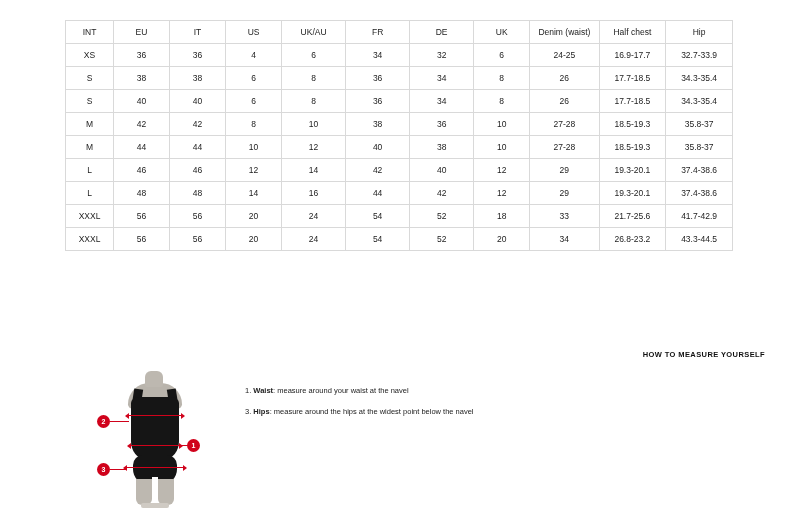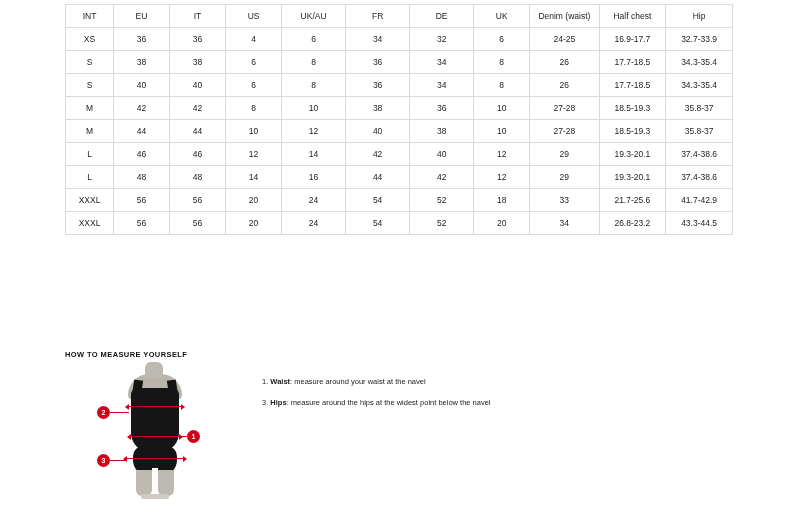--- a/index.html
+++ b/index.html
@@ -18,21 +18,21 @@
   .page {
     position: relative;
     width: 798px;
     height: 519px;
   }
 
   
   .size-table-wrap {
     position: absolute;
     left: 65px;
-    top: 4px;
+    top: 20px;
     width: 668px;
   }
   table.size-table {
     border-collapse: collapse;
     width: 100%;
     table-layout: fixed;
   }
   table.size-table th,
   table.size-table td {
     border: 1px solid #d9d9d9;
@@ -66,35 +66,36 @@
     position: absolute;
     left: 65px;
     top: 350px;
     width: 700px;
   }
   .measure-title {
     font-size: 7.5px;
     font-weight: bold;
     letter-spacing: 0.4px;
     color: #111;
-    margin-bottom: 3px;
+    margin-bottom: 12px;
+    text-align: right;
   }
   .measure-body {
     display: flex;
     align-items: flex-start;
   }
   .figure-box {
     position: relative;
     width: 120px;
     height: 140px;
     margin-left: 30px;
     flex: 0 0 120px;
   }
   .notes {
-    margin-left: 47px;
+    margin-left: 30px;
     padding-top: 14px;
   }
   .note {
     font-size: 7.5px;
     line-height: 1.55;
     color: #222;
     margin-bottom: 9px;
     white-space: nowrap;
   }
   .note b { font-weight: bold; }

